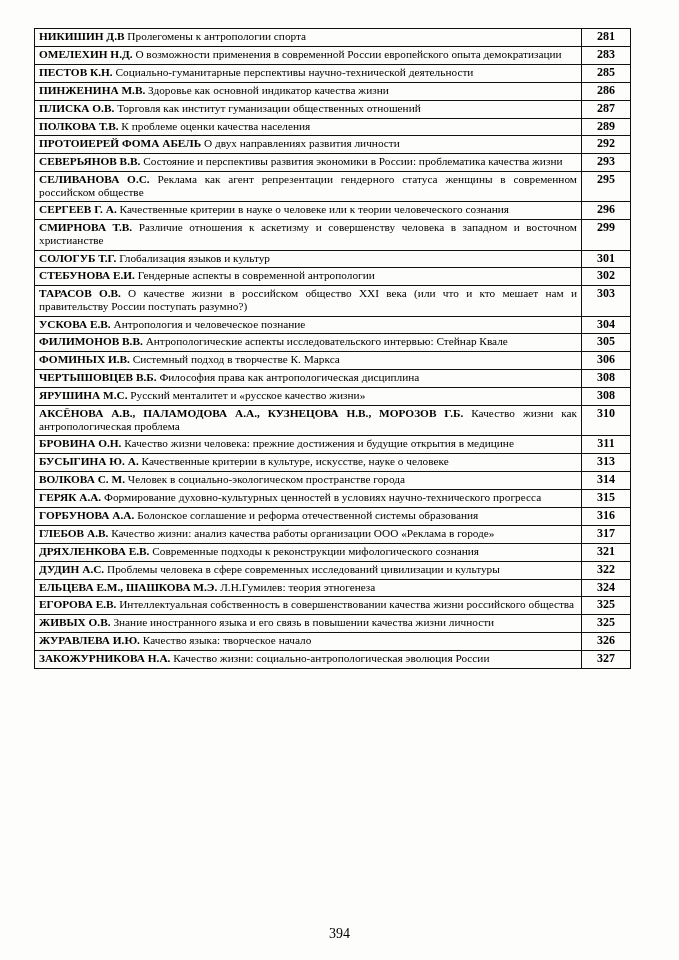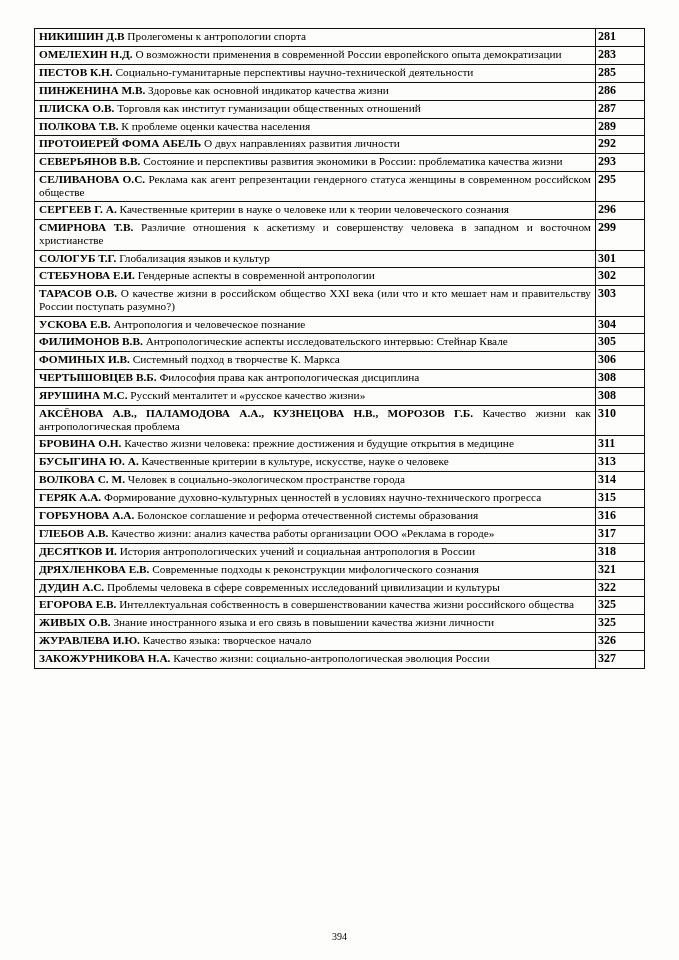--- a/index.html
+++ b/index.html
@@ -11,59 +11,59 @@
     width: 679px;
     height: 960px;
     font-family: "Liberation Serif", serif;
     color: #000000;
     position: relative;
   }
   .page {
     width: 679px;
     height: 960px;
     box-sizing: border-box;
-    padding: 28px 34px 10px 34px;
+    padding: 28px 48px 10px 34px;
     position: relative;
     background: #fdfdfb;
   }
   table.toc {
     width: 100%;
     border-collapse: collapse;
     table-layout: fixed;
   }
   table.toc td {
     border: 1px solid #111;
     vertical-align: top;
     padding: 1px 4px 2px 4px;
     font-size: 11.3px;
     line-height: 1.16;
     text-align: justify;
     text-justify: inter-word;
     hyphens: auto;
   }
   table.toc td.page-col {
     width: 44px;
-    text-align: left;
+    text-align: center;
     font-weight: bold;
     font-size: 12px;
     padding-left: 2px;
     padding-right: 2px;
     vertical-align: top;
     margin-top: 20px;
   }
   .author {
     font-weight: bold;
   }
   .footer {
     position: absolute;
     bottom: 18px;
     left: 0;
     width: 679px;
     text-align: center;
-    font-size: 10px;
+    font-size: 14px;
     font-family: "Liberation Serif", serif;
   }
 </style>
 </head>
 <body>
 
 <div class="page">
   <table class="toc">
     <tbody id="toc-body">
         <tr>
@@ -164,30 +164,30 @@
         </tr>
         <tr>
           <td><span class="author">ГОРБУНОВА А.А.</span> <span class="title">Болонское соглашение и реформа отечественной системы образования</span></td>
           <td class="page-col">316</td>
         </tr>
         <tr>
           <td><span class="author">ГЛЕБОВ А.В.</span> <span class="title">Качество жизни: анализ качества работы организации ООО «Реклама в городе»</span></td>
           <td class="page-col">317</td>
         </tr>
         <tr>
-          <td><span class="author">ДЕСЯТКОВ И.</span> <span class="title">История антропологических учений и социальная антропология в России</span></td>
-          <td class="page-col">318</td>
-        </tr>
-        <tr>
           <td><span class="author">ДРЯХЛЕНКОВА Е.В.</span> <span class="title">Современные подходы к реконструкции   мифологического сознания</span></td>
           <td class="page-col">321</td>
         </tr>
         <tr>
           <td><span class="author">ДУДИН А.С.</span> <span class="title">Проблемы человека в сфере современных исследований цивилизации и культуры</span></td>
           <td class="page-col">322</td>
+        </tr>
+        <tr>
+          <td><span class="author">ЕЛЬЦЕВА Е.М., ШАШКОВА М.Э.</span> <span class="title">Л.Н.Гумилев: теория этногенеза</span></td>
+          <td class="page-col">324</td>
         </tr>
         <tr>
           <td><span class="author">ЕГОРОВА Е.В.</span> <span class="title">Интеллектуальная собственность в совершенствовании качества жизни российского общества</span></td>
           <td class="page-col">325</td>
         </tr>
         <tr>
           <td><span class="author">ЖИВЫХ О.В.</span> <span class="title">Знание иностранного языка и его связь в повышении качества жизни личности</span></td>
           <td class="page-col">325</td>
         </tr>
         <tr>

